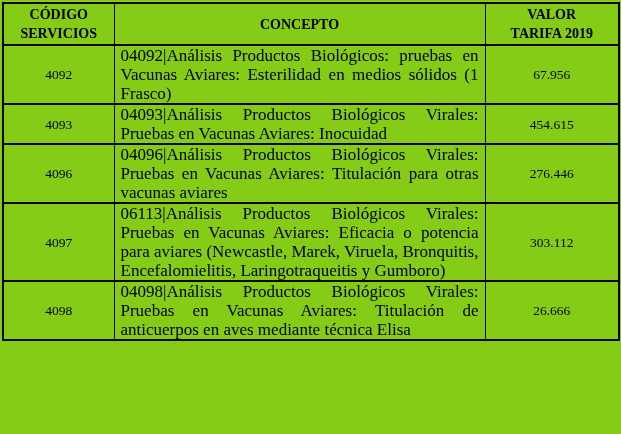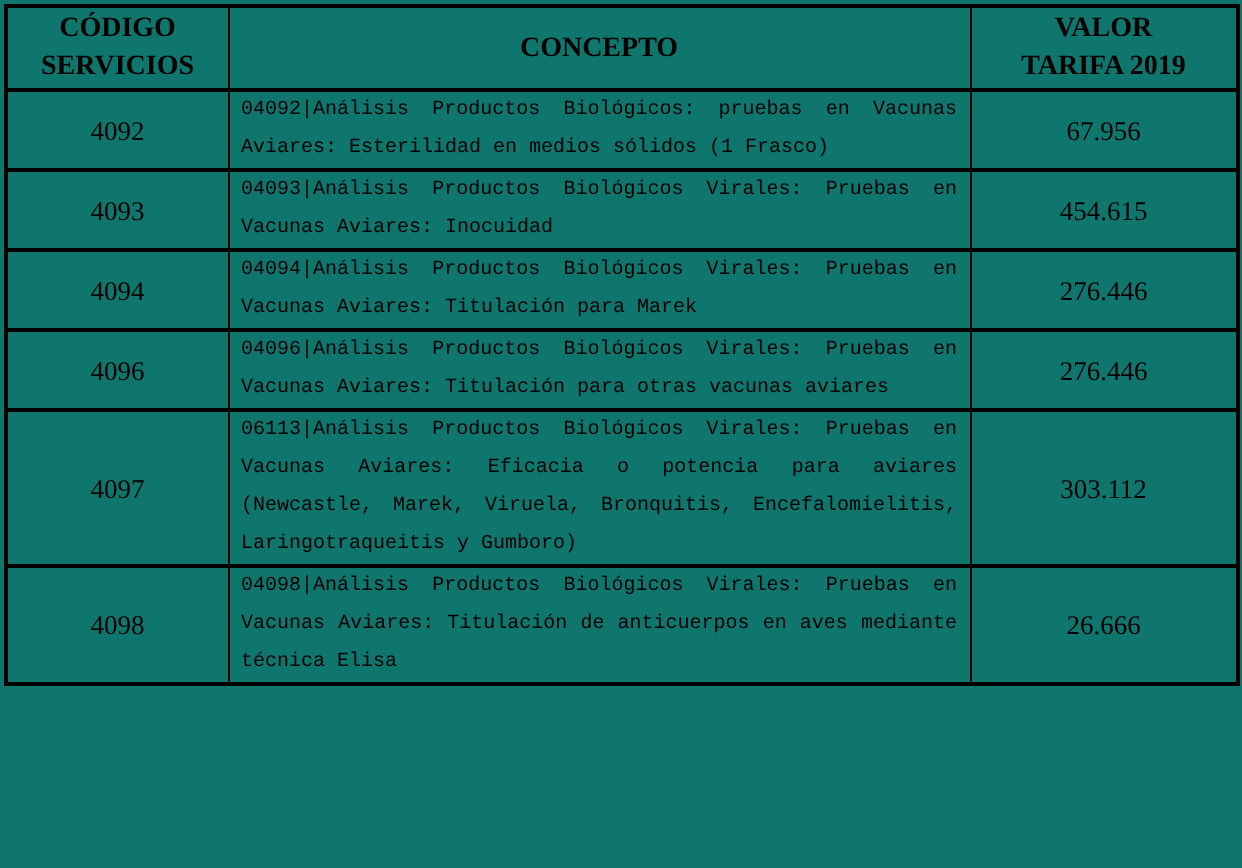--- a/index.html
+++ b/index.html
@@ -7,21 +7,21 @@
     padding: 0;
     background: #ffffff;
     font-family: "Liberation Serif", "DejaVu Serif", serif;
     color: #000000;
   }
   .page {
     width: 621px;
     height: 434px;
     box-sizing: border-box;
     padding: 2px;
-    background: #0f766e;
+    background: #84cc16;
   }
   table.tariff {
     border-collapse: collapse;
     width: 616px;
     table-layout: fixed;
     border: 2px solid #000000;
   }
   table.tariff th,
   table.tariff td {
     border-top: 2px solid #000000;
@@ -44,25 +44,24 @@
     padding: 1px 4px;
   }
   td.codigo {
     font-size: 13.5px;
     line-height: 19px;
     text-align: center;
     padding: 0 4px;
     margin-top: 40px;
   }
   td.concepto {
-    font-size: 10px;
+    font-size: 17px;
     line-height: 19px;
     text-align: justify;
     padding: 0 6px;
-    font-family: Liberation Mono, monospace;
   }
   td.valor {
     font-size: 13.5px;
     line-height: 19px;
     text-align: center;
     padding: 0 4px;
   }
 </style>
 </head>
 <body>
@@ -88,25 +87,20 @@
         <td class="codigo">4092</td>
         <td class="concepto">04092|Análisis Productos Biológicos: pruebas en Vacunas Aviares: Esterilidad en medios sólidos (1 Frasco)</td>
         <td class="valor">67.956</td>
       </tr>
       <tr>
         <td class="codigo">4093</td>
         <td class="concepto">04093|Análisis Productos Biológicos Virales: Pruebas en Vacunas Aviares: Inocuidad</td>
         <td class="valor">454.615</td>
       </tr>
       <tr>
-        <td class="codigo">4094</td>
-        <td class="concepto">04094|Análisis Productos Biológicos Virales: Pruebas en Vacunas Aviares: Titulación para Marek</td>
-        <td class="valor">276.446</td>
-      </tr>
-      <tr>
         <td class="codigo">4096</td>
         <td class="concepto">04096|Análisis Productos Biológicos Virales: Pruebas en Vacunas Aviares: Titulación para otras vacunas aviares</td>
         <td class="valor">276.446</td>
       </tr>
       <tr>
         <td class="codigo">4097</td>
         <td class="concepto">06113|Análisis Productos Biológicos Virales: Pruebas en Vacunas Aviares: Eficacia o potencia para aviares (Newcastle, Marek, Viruela, Bronquitis, Encefalomielitis, Laringotraqueitis y Gumboro)</td>
         <td class="valor">303.112</td>
       </tr>
       <tr>

